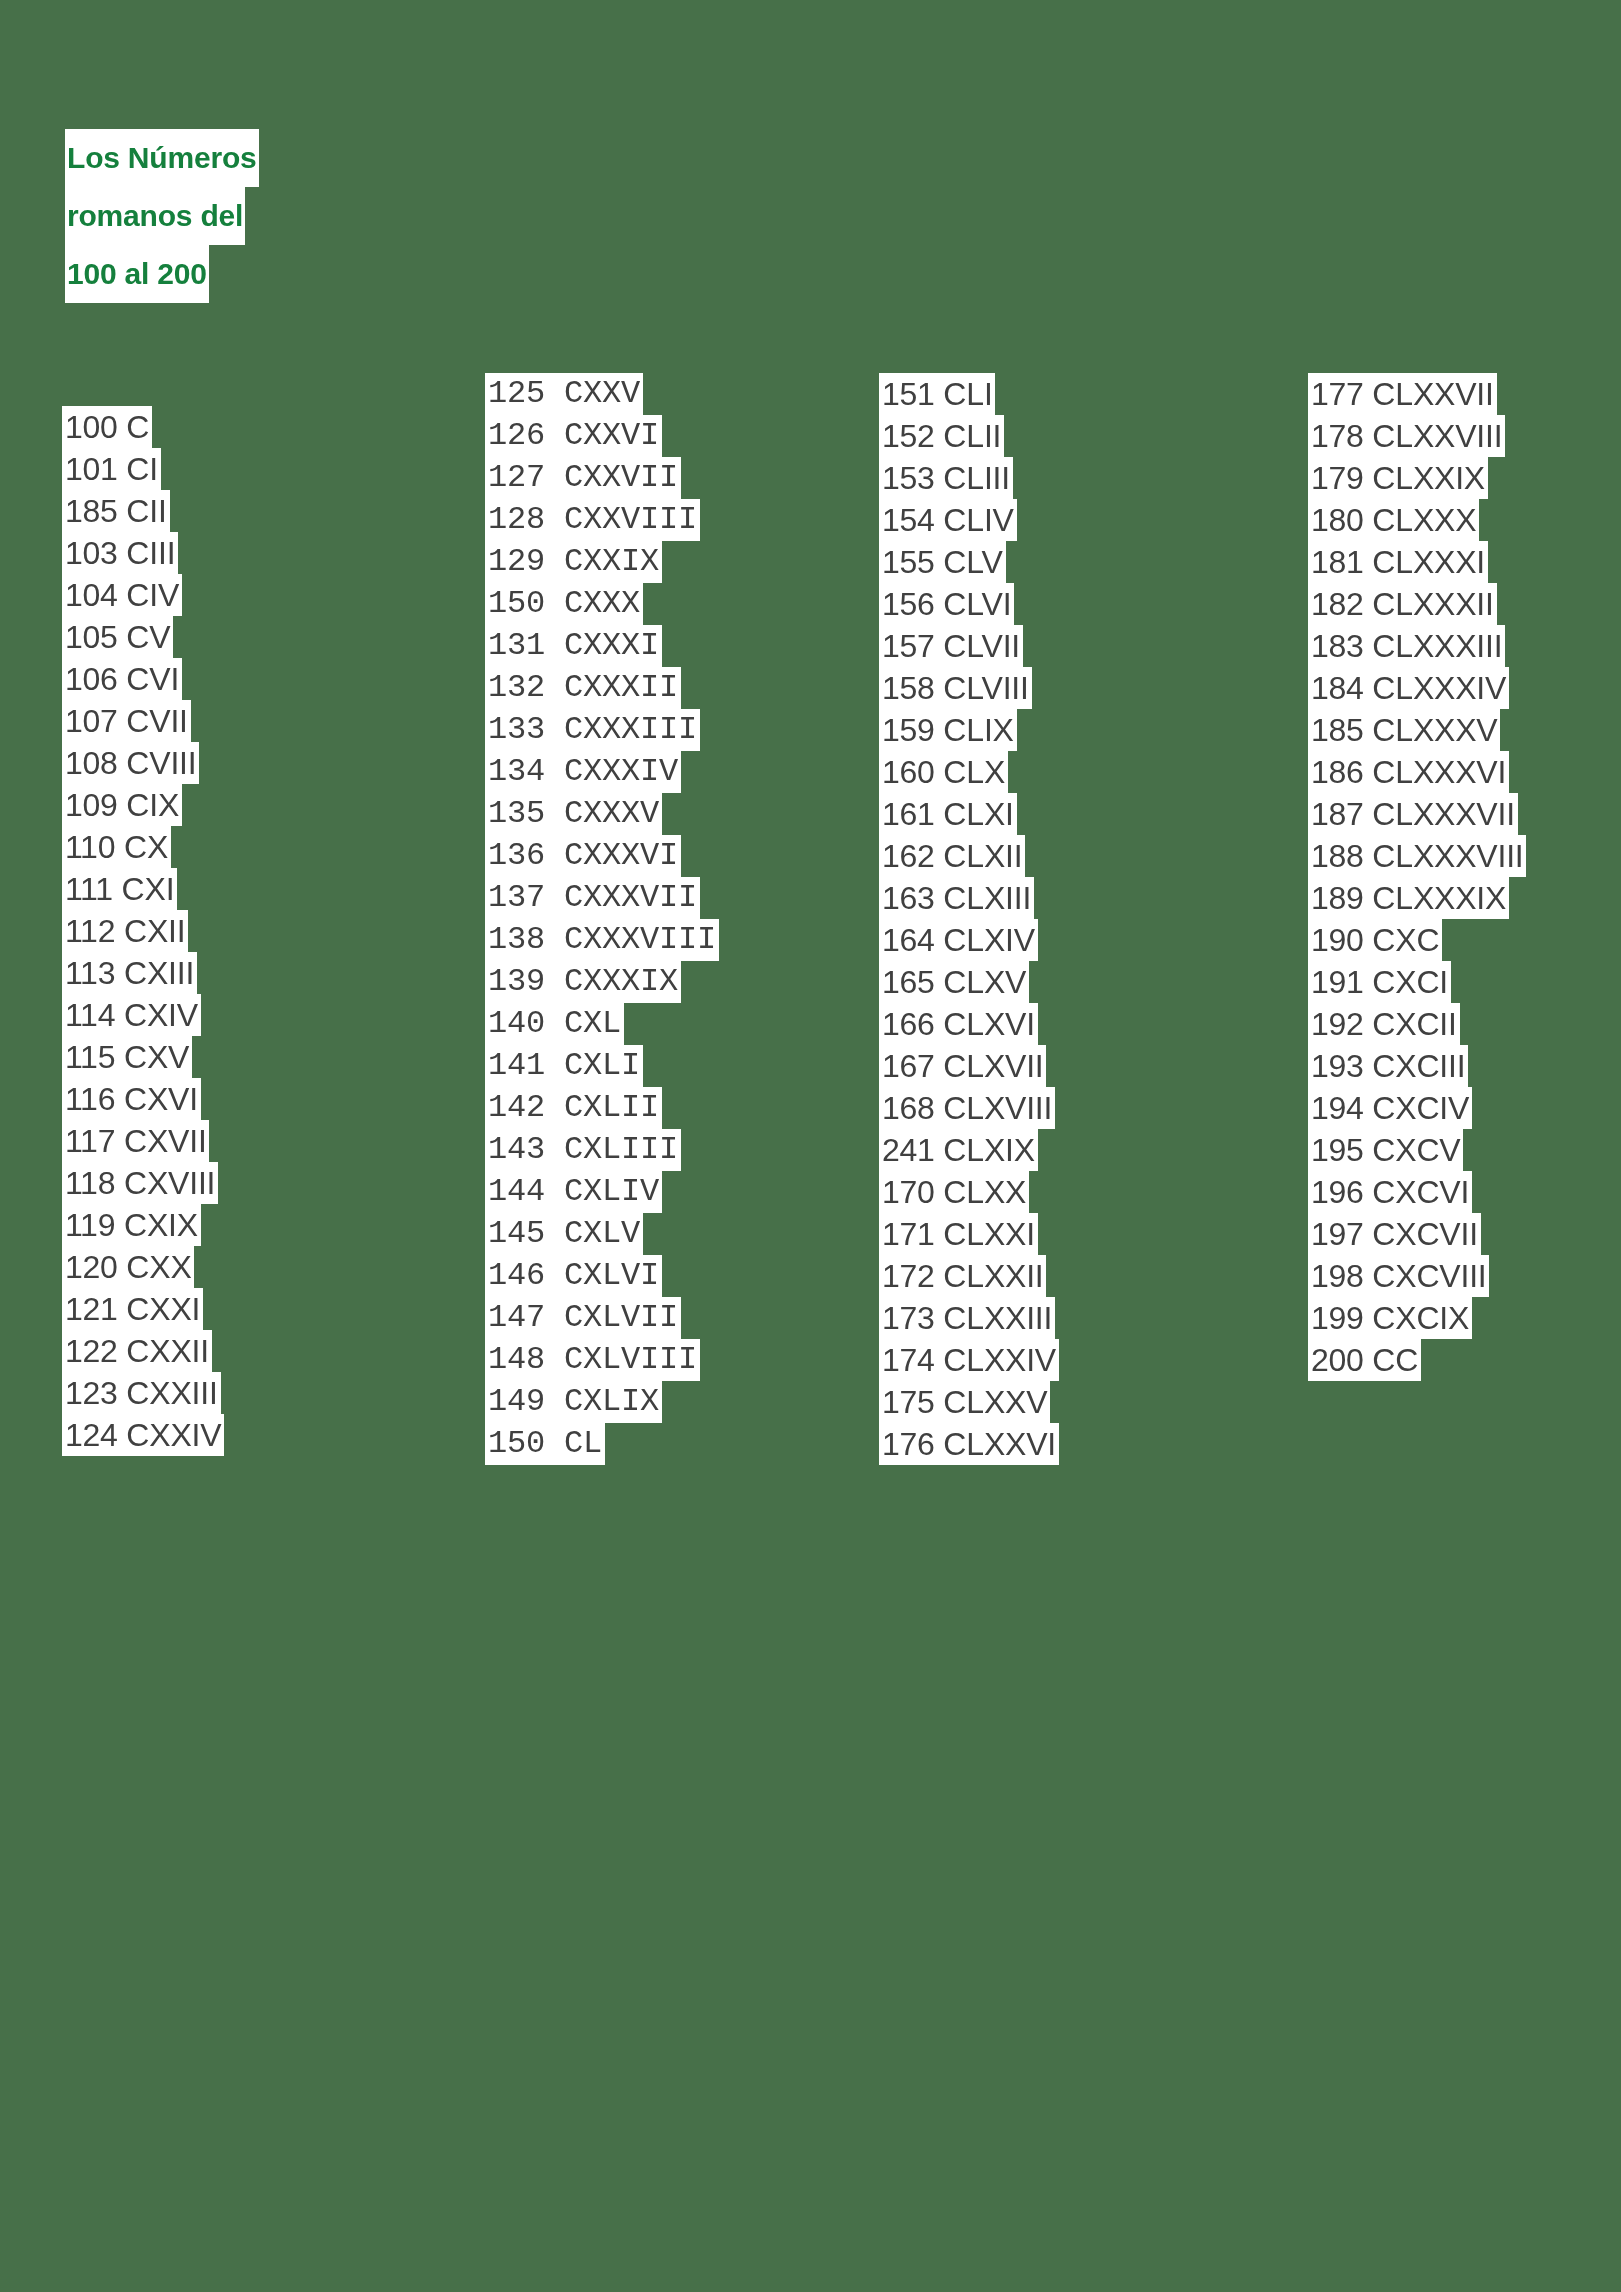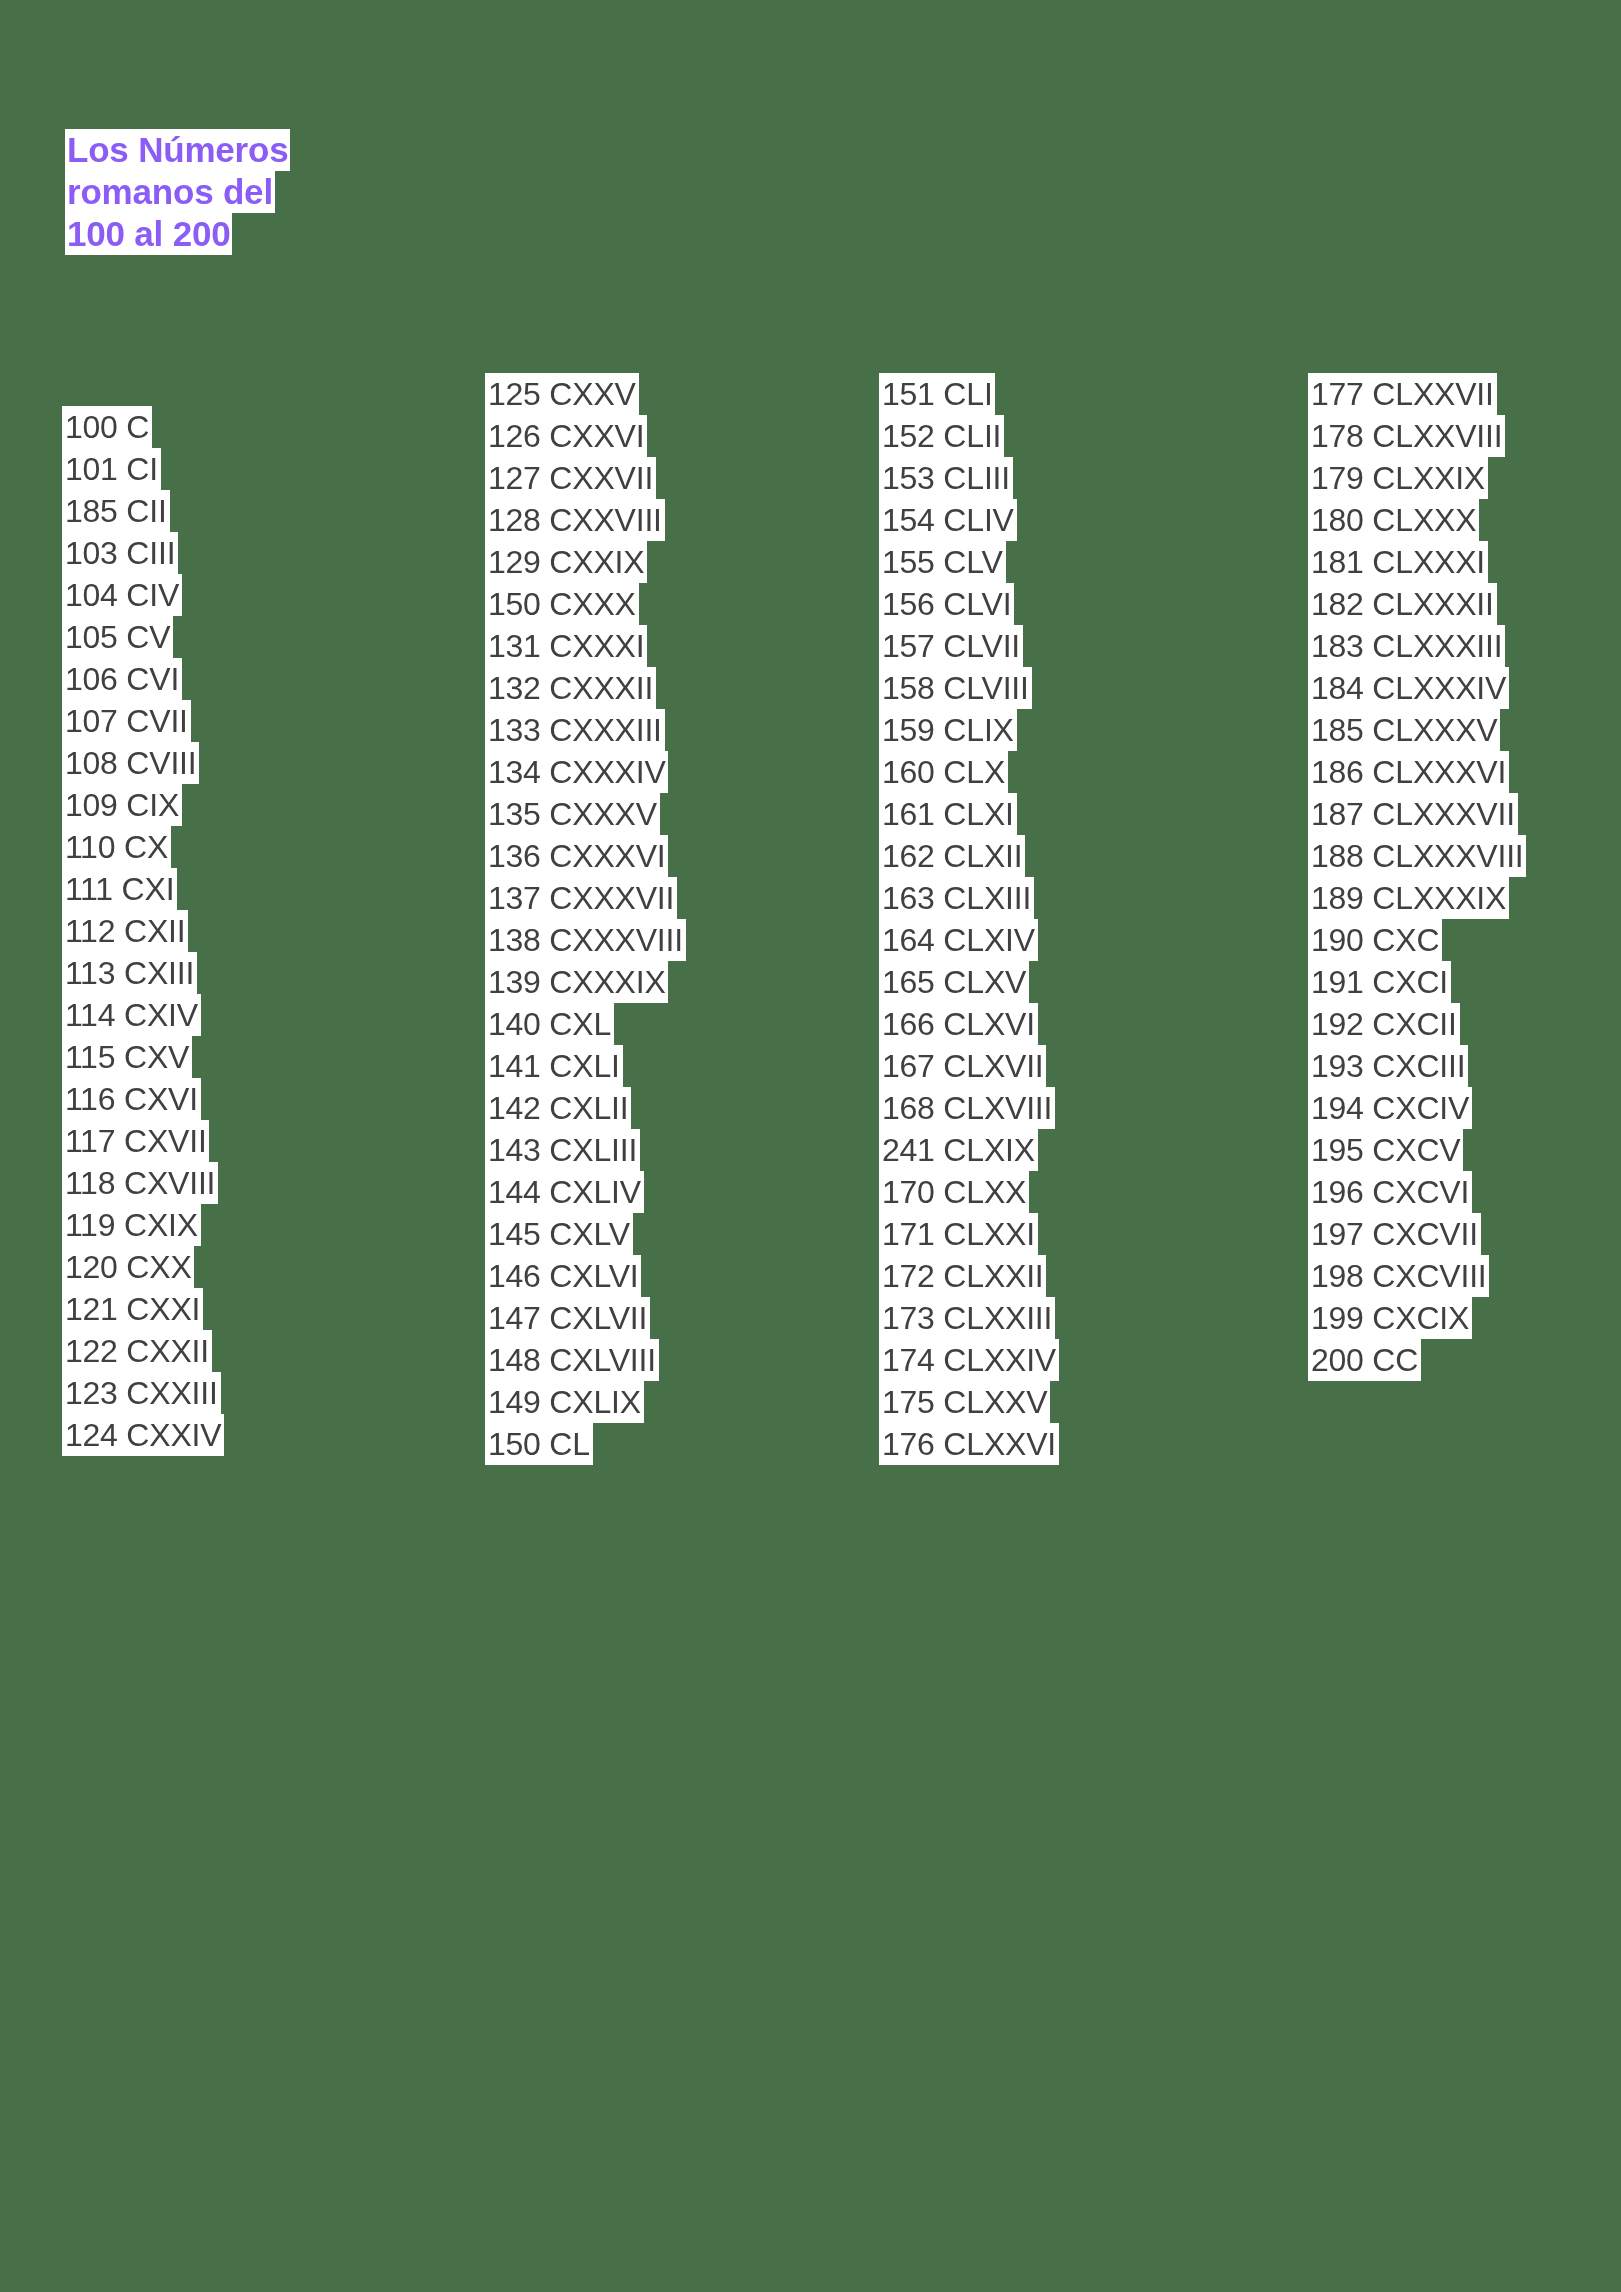--- a/index.html
+++ b/index.html
@@ -18,25 +18,25 @@
   
   #title {
     position:absolute;
     left:65px; top:129px;
     width:294px;
   }
   #title .tline {
     display:block;
     width:max-content;
     background:#ffffff;
-    color:#8b5cf6;
+    color:#15803d;
     font-weight:bold;
-    font-size:35px;
+    font-size:30px;
     line-height:42px;
-    padding:0 2px;
+    padding:8px 2px;
     white-space:pre;
     letter-spacing:-0.2px;
   }
 
   
   .column {
     position:absolute;
   }
   .column .row {
     display:block;
@@ -45,21 +45,21 @@
     color:#404040;
     font-weight:normal;
     font-size:32px;
     line-height:42px;
     padding:0 2.9px;
     white-space:pre;
     letter-spacing:-0.2px;
   }
 
   #col1 { left:62px; top:406px; }
-  #col2 { left:485px; top:373px; }
+  #col2 { left:485px; top:373px;font-family:Liberation Mono, monospace; }
   #col3 { left:879px; top:373px;text-align:center; }
   #col4 { left:1308px; top:373px; }
 </style>
 </head>
 <body>
 
 <div id="sheet">
 
   <div id="title">
     <span class="tline">Los Números</span>

